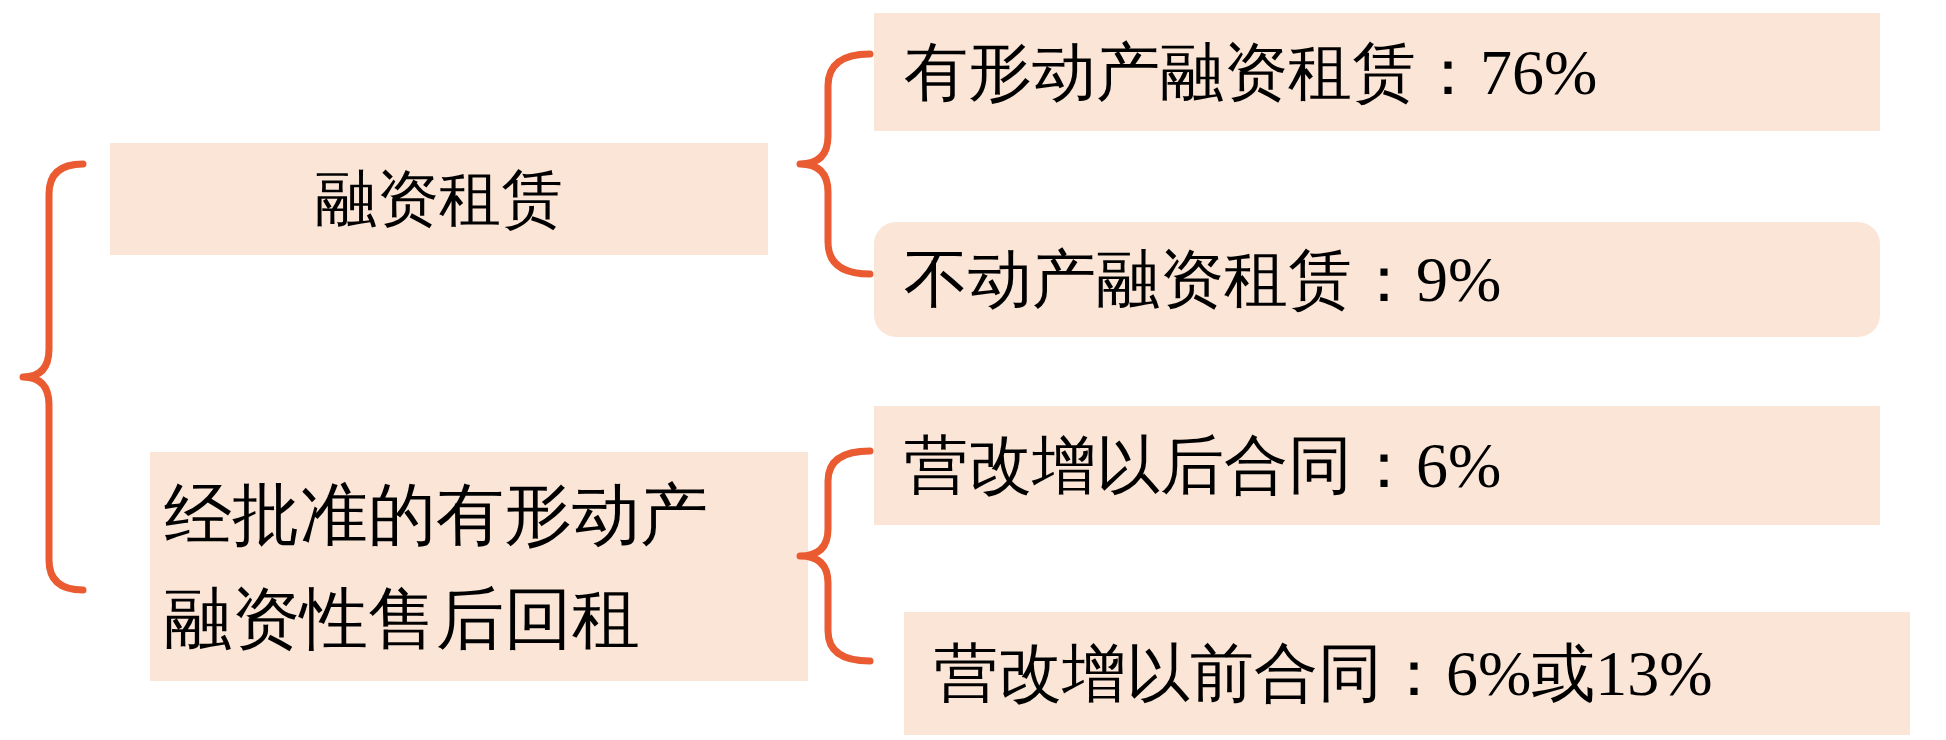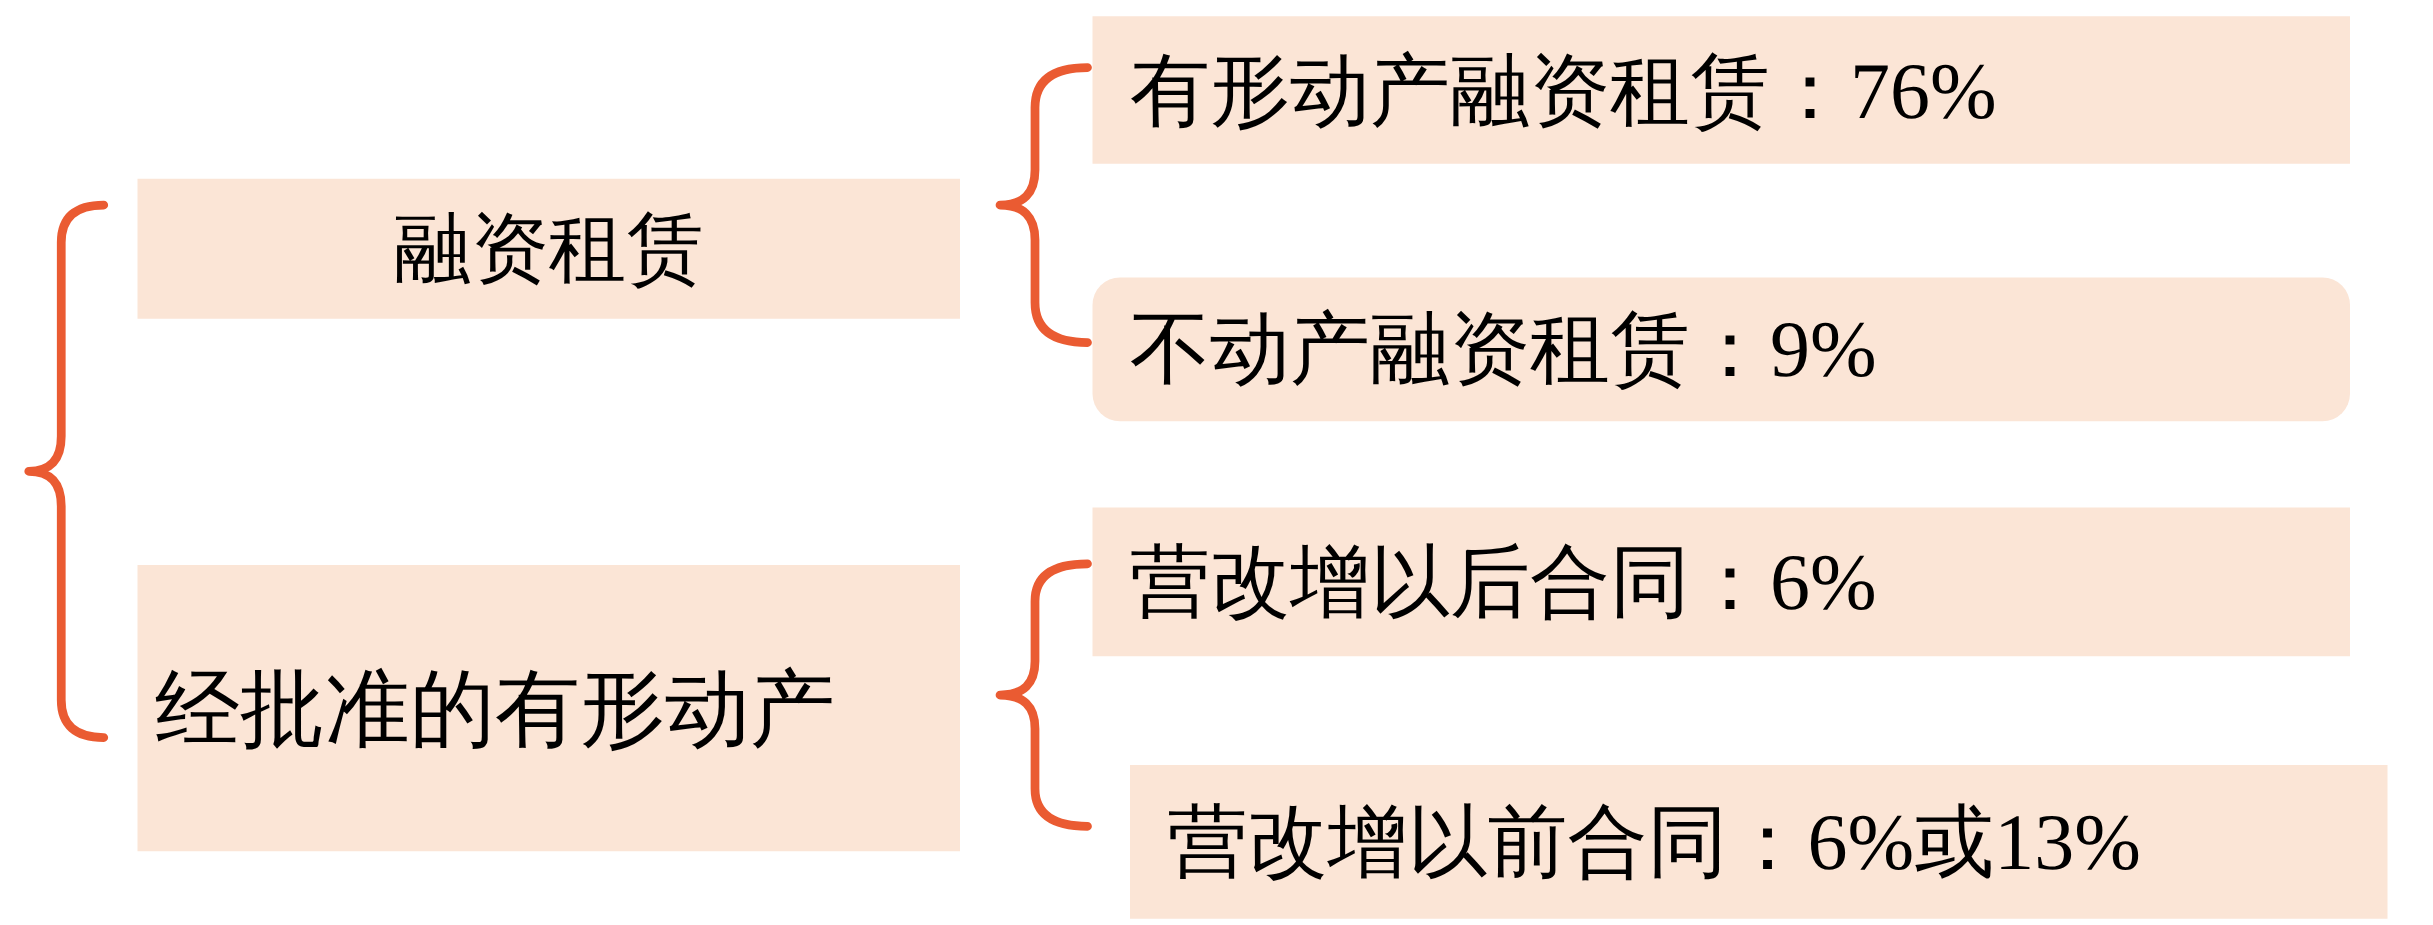--- a/index.html
+++ b/index.html
@@ -39,20 +39,21 @@
   .parent-single {
     font-size: 62px;
   }
   .parent-multi {
     flex-direction: column;
     justify-content: center;
     align-items: flex-start;
     font-size: 68px;
     line-height: 104px;
     padding-left: 14px;
+    margin-left: 40px;
   }
   svg.brace {
     position: absolute;
     overflow: visible;
   }
   svg.brace path {
     fill: none;
     stroke: var(--brace);
     stroke-width: 7;
     stroke-linecap: round;
@@ -67,20 +68,21 @@
   <svg class="brace" style="left:19px; top:160px; width:68px; height:434px;" viewBox="0 0 68 434" aria-hidden="true">
     <path d="M64,4 Q30,4 30,34 L30,189 Q30,217 4,217 Q30,217 30,245 L30,400 Q30,430 64,430"></path>
   </svg>
 
   <div class="box center parent-single" style="left:110px; top:119px; width:658px; height:112px;margin-top:24px;">
     <span>融资租赁</span>
   </div>
 
   <div class="box parent-multi" style="left:110px; top:452px; width:658px; height:229px;">
     <span>经批准的有形动产</span>
+    <span>融资性售后回租</span>
   </div>
 
   <svg class="brace" style="left:796px; top:50px; width:78px; height:228px;" viewBox="0 0 78 228" aria-hidden="true">
     <path d="M74,4 Q32,4 32,36 L32,86 Q32,114 4,114 Q32,114 32,142 L32,192 Q32,224 74,224"></path>
   </svg>
 
   <svg class="brace" style="left:796px; top:447px; width:78px; height:218px;" viewBox="0 0 78 218" aria-hidden="true">
     <path d="M74,4 Q32,4 32,34 L32,82 Q32,109 4,109 Q32,109 32,136 L32,184 Q32,214 74,214"></path>
   </svg>
 

